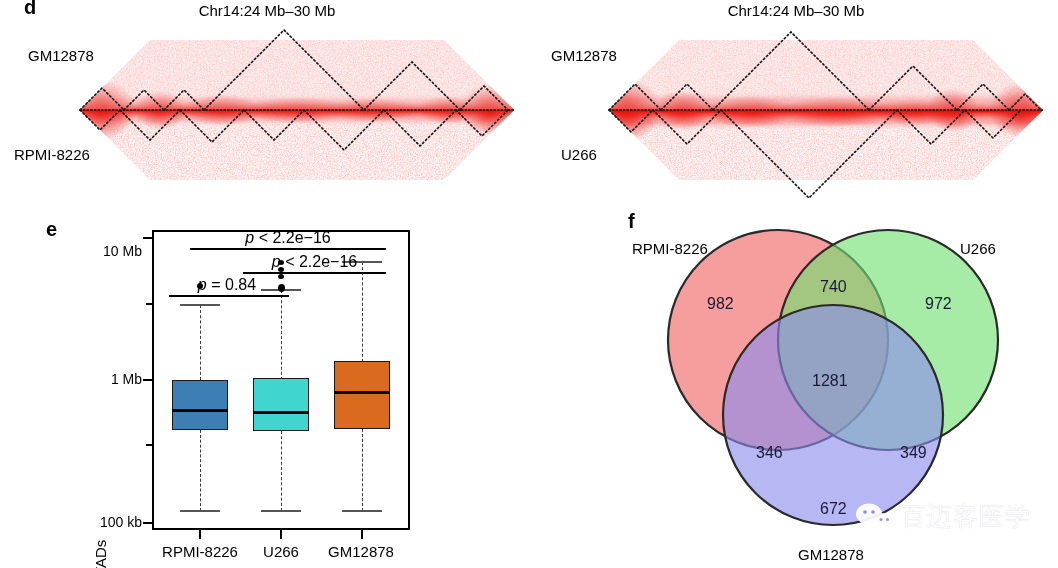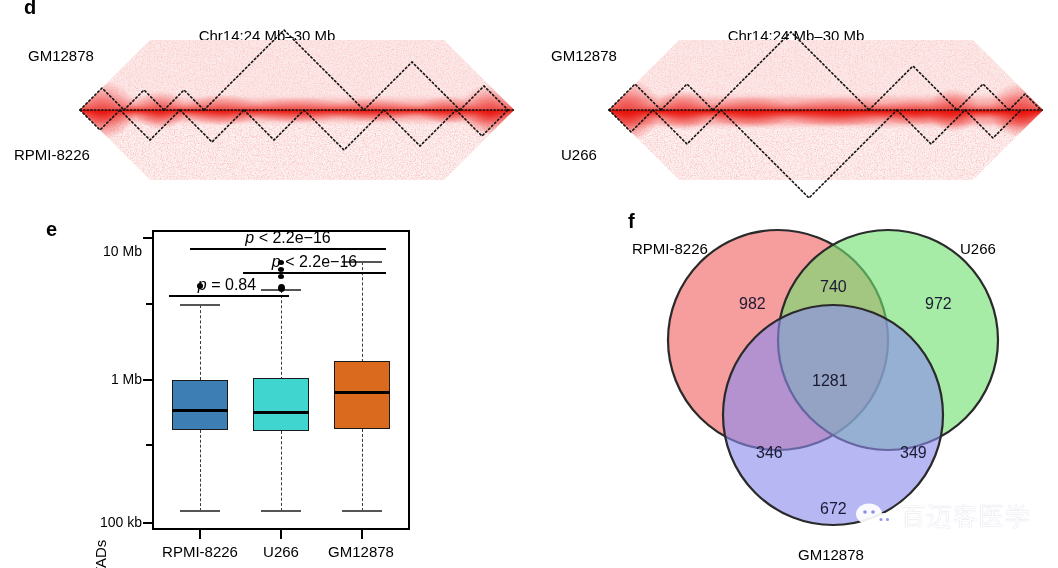--- a/index.html
+++ b/index.html
@@ -3,21 +3,21 @@
 <meta charset="utf-8">
 <style>
   html,body{margin:0;padding:0;background:#ffffff;}
   body{width:1058px;height:568px;position:relative;overflow:hidden;
        font-family:"Liberation Sans","DejaVu Sans",sans-serif;color:#111;}
 
   .panel-letter{position:absolute;font-weight:bold;font-size:20px;color:#000;}
 
   
   .hic{position:absolute;}
-  .hic-title{position:absolute;font-size:15px;color:#000;text-align:center;white-space:nowrap;margin-top:25px;}
+  .hic-title{position:absolute;font-size:15px;color:#000;text-align:center;white-space:nowrap;}
   .hic-lab-top{position:absolute;font-size:15px;color:#000;white-space:nowrap;}
   .hic-lab-bot{position:absolute;font-size:15px;color:#000;white-space:nowrap;}
   .hic-canvas{position:absolute;}
 
   
   .bp-wrap{position:absolute;}
   .bp-frame{position:absolute;border:2px solid #000;background:#fff;box-sizing:border-box;}
   .ylabel{position:absolute;font-size:15px;color:#000;white-space:nowrap;
           transform:rotate(-90deg);transform-origin:left top;}
   .ytick-lab{position:absolute;font-size:14px;color:#000;white-space:nowrap;text-align:right;}
@@ -282,21 +282,21 @@
   <div class="venn-lab" style="left:178px;top:346px;">GM12878</div>
 
   <svg style="position:absolute;left:0;top:0;" width="438" height="360" viewBox="0 0 438 360">
     <g stroke="#2a2a2a" stroke-width="2.2">
       <circle cx="158" cy="140" r="110" fill="#f58f8f" fill-opacity="0.88"></circle>
       <circle cx="268" cy="140" r="110" fill="#6fe06f" fill-opacity="0.62"></circle>
       <circle cx="213" cy="215" r="110" fill="#8a8aee" fill-opacity="0.62"></circle>
     </g>
   </svg>
 
-  <div class="venn-num" style="left:87px;top:95px;margin-left:32px;">982</div>
+  <div class="venn-num" style="left:87px;top:95px;">982</div>
   <div class="venn-num" style="left:200px;top:78px;">740</div>
   <div class="venn-num" style="left:305px;top:95px;">972</div>
   <div class="venn-num" style="left:192px;top:172px;">1281</div>
   <div class="venn-num" style="left:136px;top:244px;">346</div>
   <div class="venn-num" style="left:280px;top:244px;">349</div>
   <div class="venn-num" style="left:200px;top:300px;">672</div>
 </div>
 
 <div class="wm" style="left:855px;top:500px;">
   <svg width="40" height="32" viewBox="0 0 40 32">

